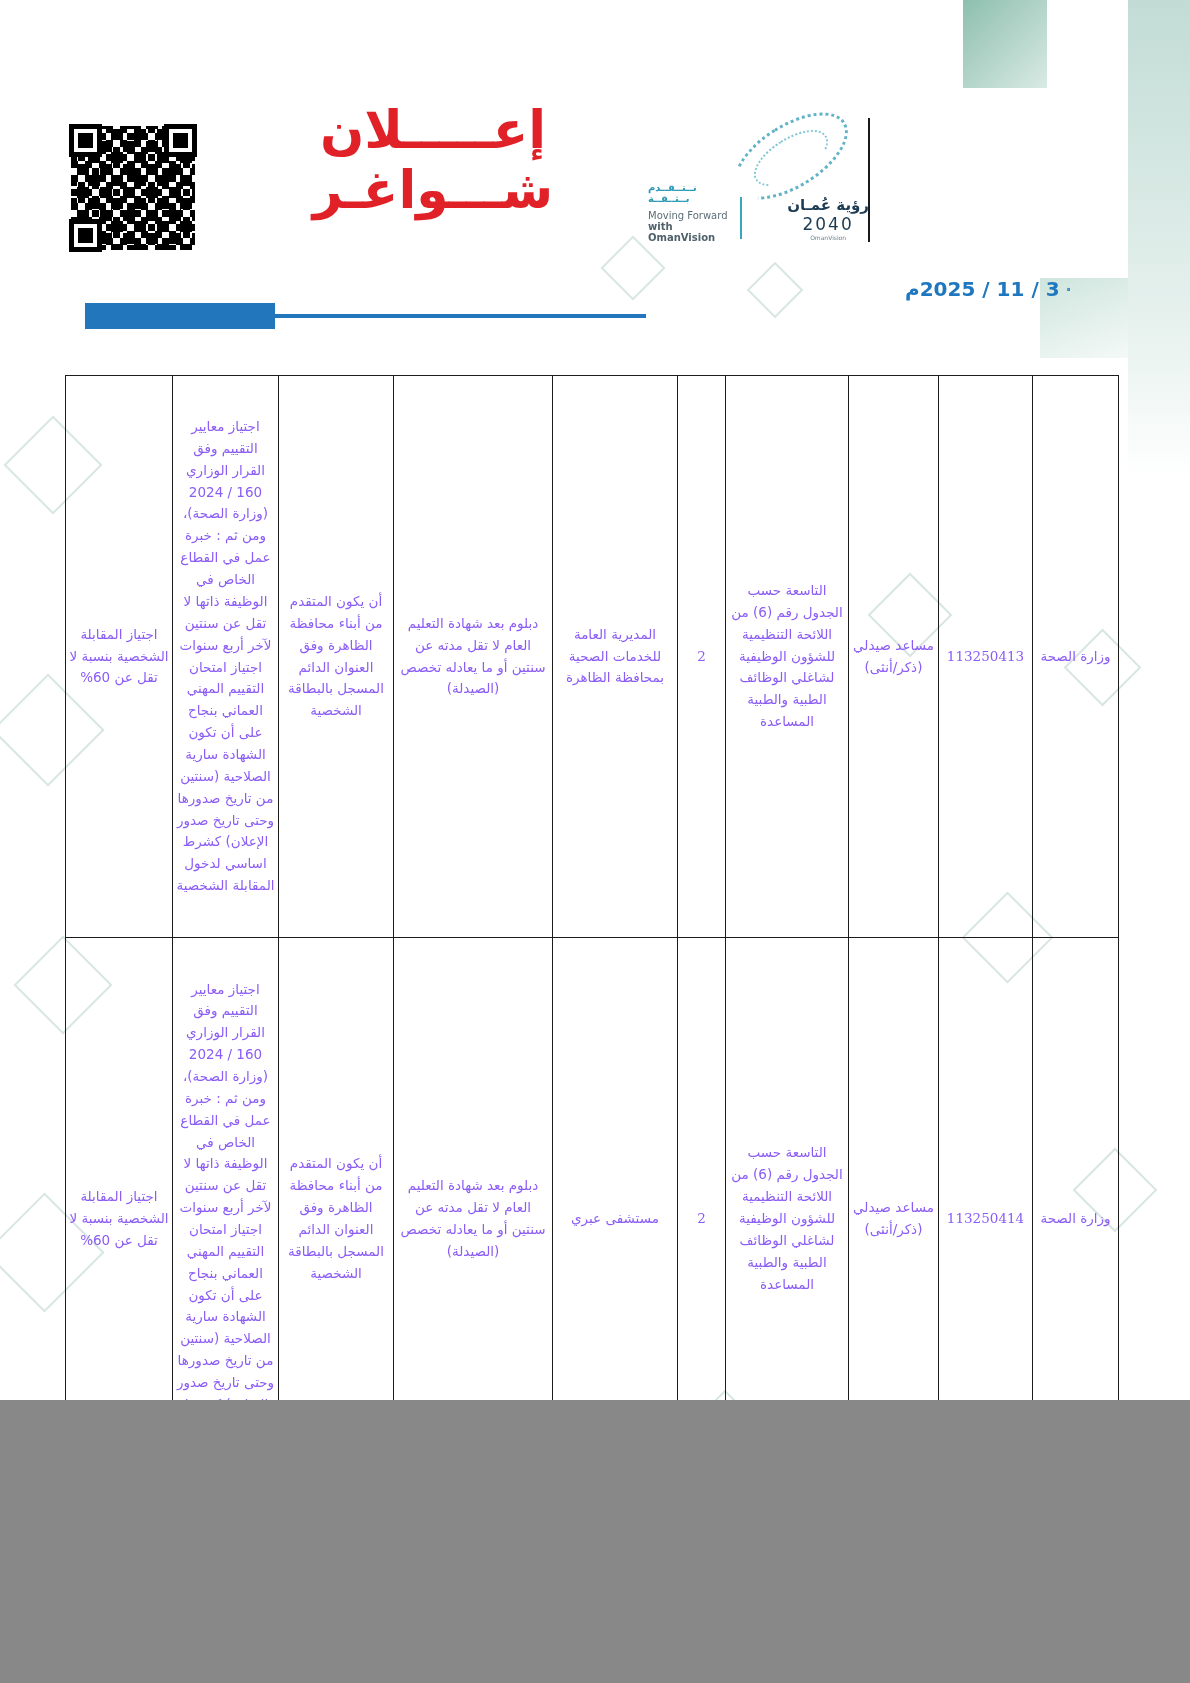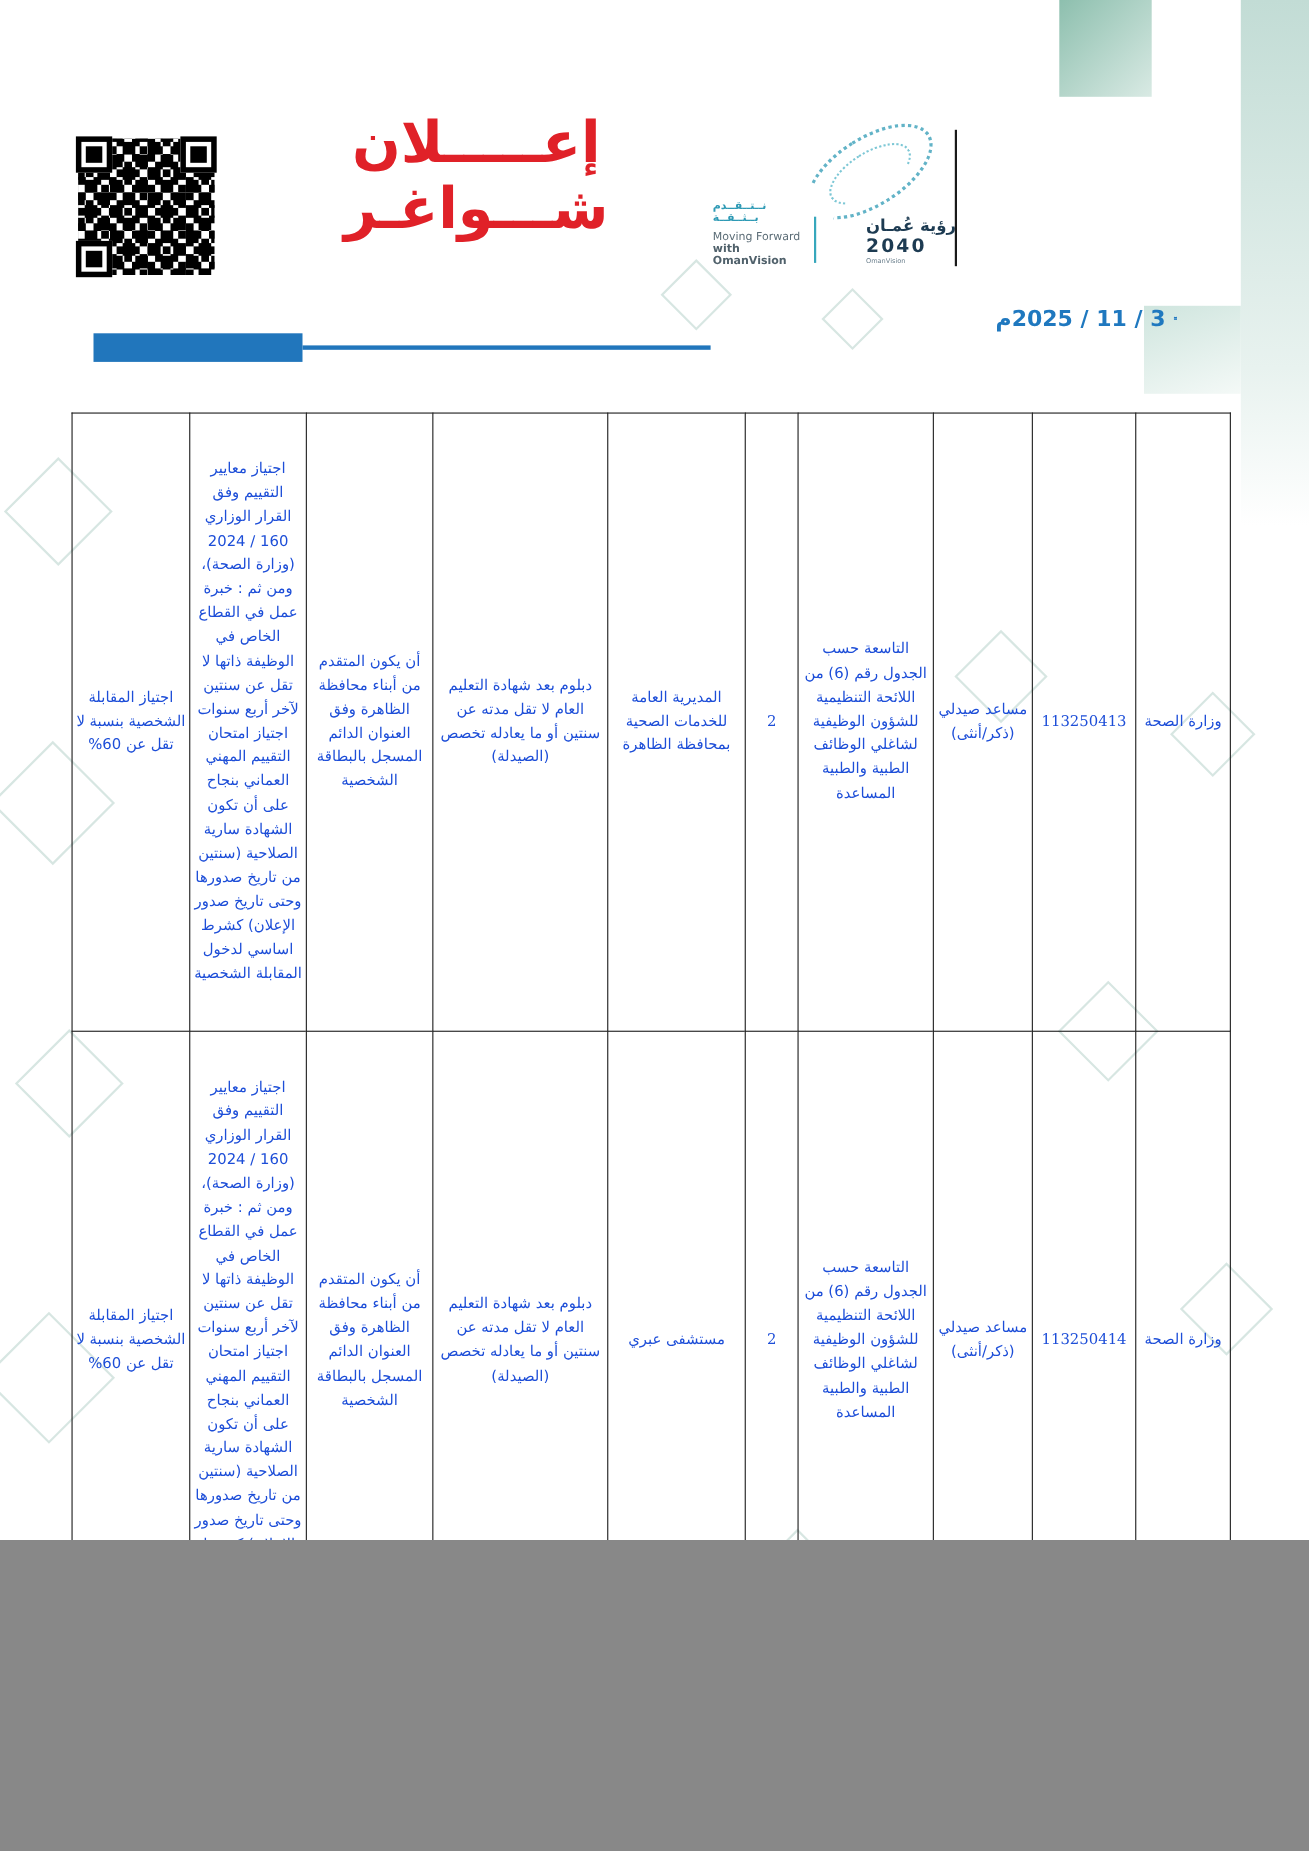--- a/index.html
+++ b/index.html
@@ -33,23 +33,23 @@
     font-size:21px; font-weight:bold; color:#101010; cursor:pointer; }
   .bar-solid { position:absolute; left:85px; top:303px; width:190px; height:26px; background:#2176bc; }
   .bar-line  { position:absolute; left:275px; top:314px; width:371px; height:4px; background:#2176bc; }
 
   
   .vision { position:absolute; left:648px; top:122px; width:225px; height:145px; }
   .sw1 { position:absolute; right:18px; top:2px; width:128px; height:64px; border:3px dotted #2e9ab5;
          border-radius:50%; transform:rotate(-32deg); border-left-color:transparent; opacity:.75; }
   .sw2 { position:absolute; right:40px; top:16px; width:84px; height:40px; border:2px dotted #47b0c4;
          border-radius:50%; transform:rotate(-32deg); border-bottom-color:transparent; opacity:.7; }
-  .v-text { position:absolute; right:4px; bottom:26px; text-align:left; direction:rtl; }
+  .v-text { position:absolute; right:4px; bottom:26px; text-align:center; direction:rtl; }
   .v-ar { font-size:15px; font-weight:bold; color:#1d3b52; }
-  .v-year { font-size:17px; font-weight:bold; color:#1d3b52; letter-spacing:2px; }
+  .v-year { font-size:17px; font-weight:normal; color:#1d3b52; letter-spacing:2px; }
   .v-tiny { font-size:6px; color:#6a7f8c; }
   .v-sep { position:absolute; left:92px; bottom:28px; width:2px; height:42px; background:#37a7bc; }
   .v-tag { position:absolute; left:0; bottom:24px; width:86px; text-align:left; }
   .t-ar { font-size:10px; font-weight:bold; color:#2e9ab5; letter-spacing:1px; }
   .t-en1 { font-size:10px; color:#5c6d77; margin-top:6px; }
   .t-en2 { font-size:10px; font-weight:bold; color:#50616b; }
 
   .logo-sep { position:absolute; left:868px; top:118px; width:2px; height:124px; background:#1a1a1a; }
 
   .min-card { position:absolute; left:878px; top:70px; width:172px; height:196px; background:#fff; border-radius:10px; text-align:center; }
@@ -57,21 +57,21 @@
   .min-name { font-size:27px; font-weight:bold; color:#9b1b20; direction:rtl; margin-top:2px; }
 
   .date-row { position:absolute; left:905px; top:277px; width:165px; display:flex; flex-direction:row-reverse;
               align-items:center; gap:7px; justify-content:flex-start; }
   .date-txt { direction:rtl; font-size:20px; font-weight:bold; color:#1f78bf; white-space:nowrap; }
 
   
   table.vac { position:absolute; left:65px; top:375px; width:1053px; height:1125px;
     border-collapse:collapse; table-layout:fixed; direction:rtl; }
   table.vac td { border:1.5px solid #1c1c1c; text-align:center; vertical-align:middle;
-    font-size:13.5px; line-height:1.62; color:#1d4ed8; padding:2px 3px; direction:rtl; }
+    font-size:13.5px; line-height:1.62; color:#8b5cf6; padding:2px 3px; direction:rtl; }
   td.num { font-family:"DejaVu Serif",serif; font-size:15px; }
 
   
   .foot-line { position:absolute; left:370px; top:1500px; width:375px; height:7px; background:#2176bc; }
   .social { position:absolute; left:95px; top:1568px; display:flex; align-items:center; gap:7px; }
   .handle { font-size:19px; font-weight:bold; color:#14365c; margin-right:6px; letter-spacing:.5px; }
   .sic { width:25px; height:25px; border-radius:50%; background:#14365c; color:#fff; display:flex;
          align-items:center; justify-content:center; font-size:13px; font-weight:bold; cursor:pointer; }
   .sic .tri { font-size:10px; }
   .icam { width:11px; height:11px; border:1.6px solid #fff; border-radius:3px; position:relative; }

